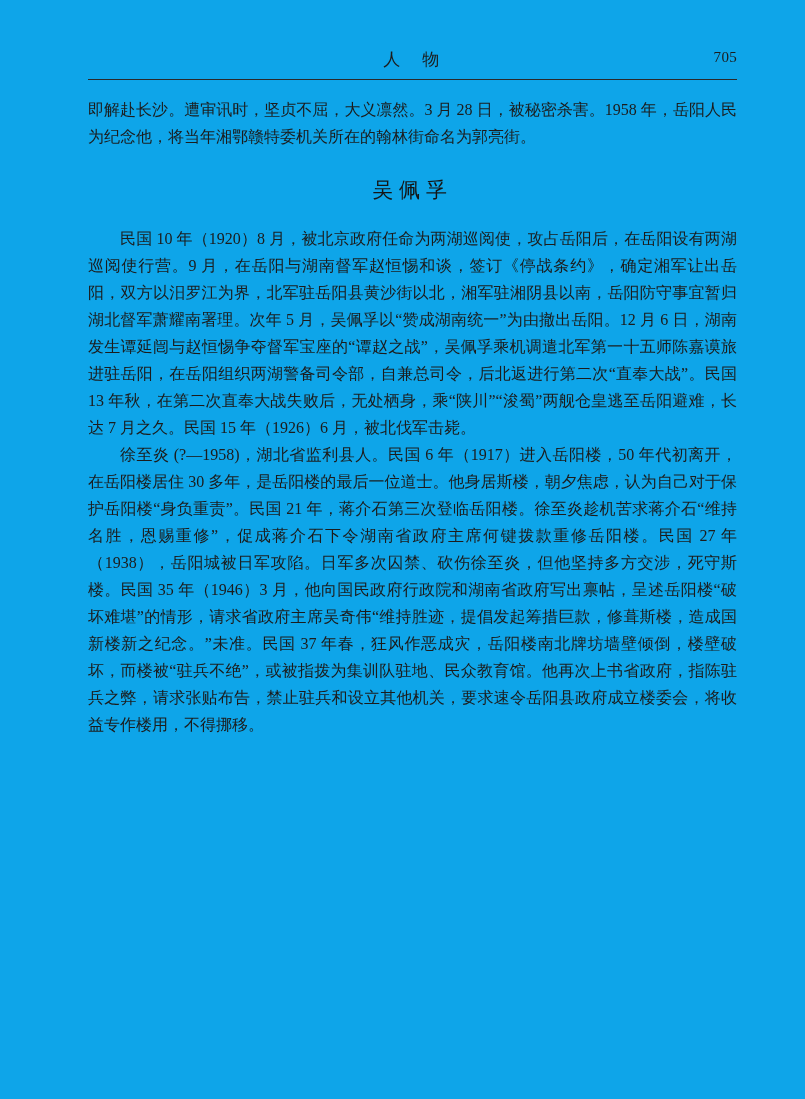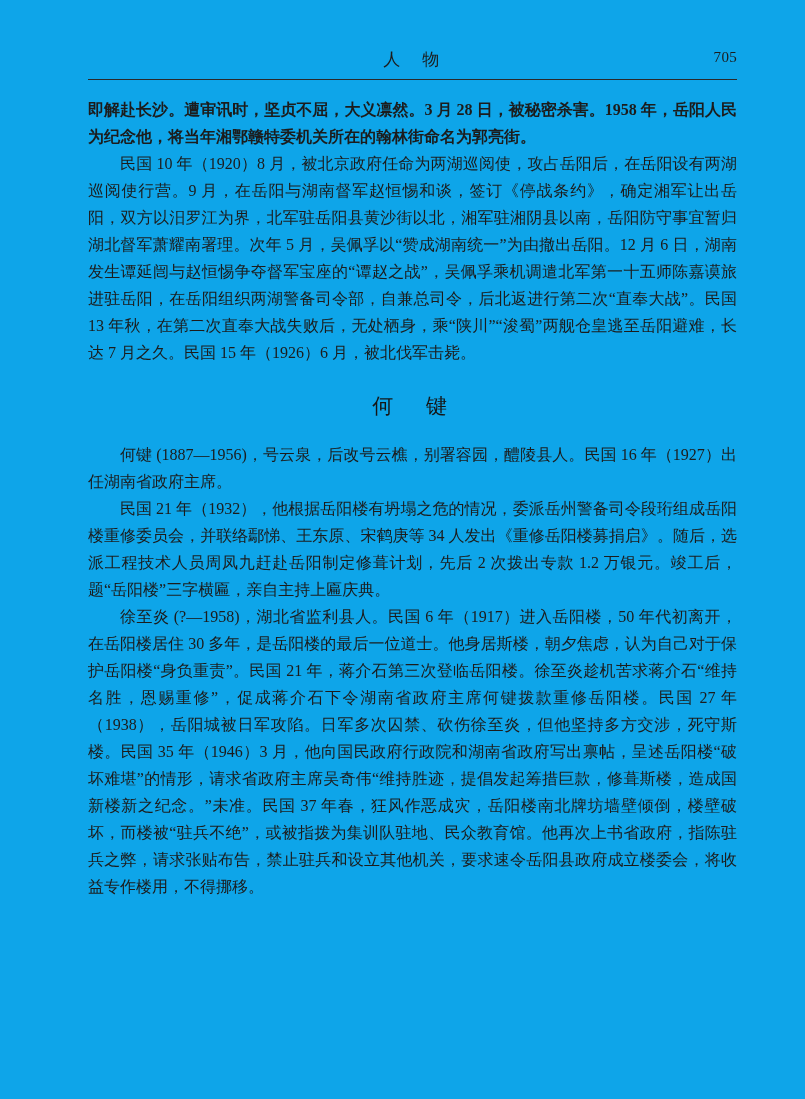--- a/index.html
+++ b/index.html
@@ -31,21 +31,21 @@
     border-bottom: 1.5px solid #2a2a2a;
     margin-top: 7px;
   }
   .page-body {
     margin-top: 16px;
     font-size: 16px;
     line-height: 27px;
     text-align: justify;
   }
   .para { text-indent: 2em; }
-  .para.no-indent { text-indent: 0; font-weight: bold; }
+  .para.no-indent { text-indent: 0; }
   .section-heading {
     text-align: center;
     font-size: 21px;
     font-weight: 500;
     letter-spacing: 0.28em;
     margin: 27px 0 21px 0;
     color: #151515;
   }
 </style>
 </head>
@@ -59,28 +59,24 @@
       <span class="page-number">705</span>
     </div>
     <div class="header-rule"></div>
   </header>
 
   <main class="page-body">
 
     <p class="para no-indent">即解赴长沙。遭审讯时，坚贞不屈，大义凛然。3 月 28 日，被秘密杀害。1958 年，岳阳人民为纪念他，将当年湘鄂赣特委机关所在的翰林街命名为郭亮街。</p>
 
     <section>
+      <h2 class="section-heading">吴佩孚</h2>
       <p class="para">民国 10 年（1920）8 月，被北京政府任命为两湖巡阅使，攻占岳阳后，在岳阳设有两湖巡阅使行营。9 月，在岳阳与湖南督军赵恒惕和谈，签订《停战条约》，确定湘军让出岳阳，双方以汨罗江为界，北军驻岳阳县黄沙街以北，湘军驻湘阴县以南，岳阳防守事宜暂归湖北督军萧耀南署理。次年 5 月，吴佩孚以“赞成湖南统一”为由撤出岳阳。12 月 6 日，湖南发生谭延闿与赵恒惕争夺督军宝座的“谭赵之战”，吴佩孚乘机调遣北军第一十五师陈嘉谟旅进驻岳阳，在岳阳组织两湖警备司令部，自兼总司令，后北返进行第二次“直奉大战”。民国 13 年秋，在第二次直奉大战失败后，无处栖身，乘“陕川”“浚蜀”两舰仓皇逃至岳阳避难，长达 7 月之久。民国 15 年（1926）6 月，被北伐军击毙。</p>
     </section>
 
-    <section>
-      <h2 class="section-heading">何　键</h2>
-      <p class="para">何键 (1887—1956)，号云泉，后改号云樵，别署容园，醴陵县人。民国 16 年（1927）出任湖南省政府主席。</p>
-      <p class="para">民国 21 年（1932），他根据岳阳楼有坍塌之危的情况，委派岳州警备司令段珩组成岳阳楼重修委员会，并联络鄢悌、王东原、宋鹤庚等 34 人发出《重修岳阳楼募捐启》。随后，选派工程技术人员周凤九赶赴岳阳制定修葺计划，先后 2 次拨出专款 1.2 万银元。竣工后，题“岳阳楼”三字横匾，亲自主持上匾庆典。</p>
-    </section>
 
     <section>
       <p class="para">徐至炎 (?—1958)，湖北省监利县人。民国 6 年（1917）进入岳阳楼，50 年代初离开，在岳阳楼居住 30 多年，是岳阳楼的最后一位道士。他身居斯楼，朝夕焦虑，认为自己对于保护岳阳楼“身负重责”。民国 21 年，蒋介石第三次登临岳阳楼。徐至炎趁机苦求蒋介石“维持名胜，恩赐重修”，促成蒋介石下令湖南省政府主席何键拨款重修岳阳楼。民国 27 年（1938），岳阳城被日军攻陷。日军多次囚禁、砍伤徐至炎，但他坚持多方交涉，死守斯楼。民国 35 年（1946）3 月，他向国民政府行政院和湖南省政府写出禀帖，呈述岳阳楼“破坏难堪”的情形，请求省政府主席吴奇伟“维持胜迹，提倡发起筹措巨款，修葺斯楼，造成国新楼新之纪念。”未准。民国 37 年春，狂风作恶成灾，岳阳楼南北牌坊墙壁倾倒，楼壁破坏，而楼被“驻兵不绝”，或被指拨为集训队驻地、民众教育馆。他再次上书省政府，指陈驻兵之弊，请求张贴布告，禁止驻兵和设立其他机关，要求速令岳阳县政府成立楼委会，将收益专作楼用，不得挪移。</p>
     </section>
 
   </main>
 
 </div>
 
 </body></html>

